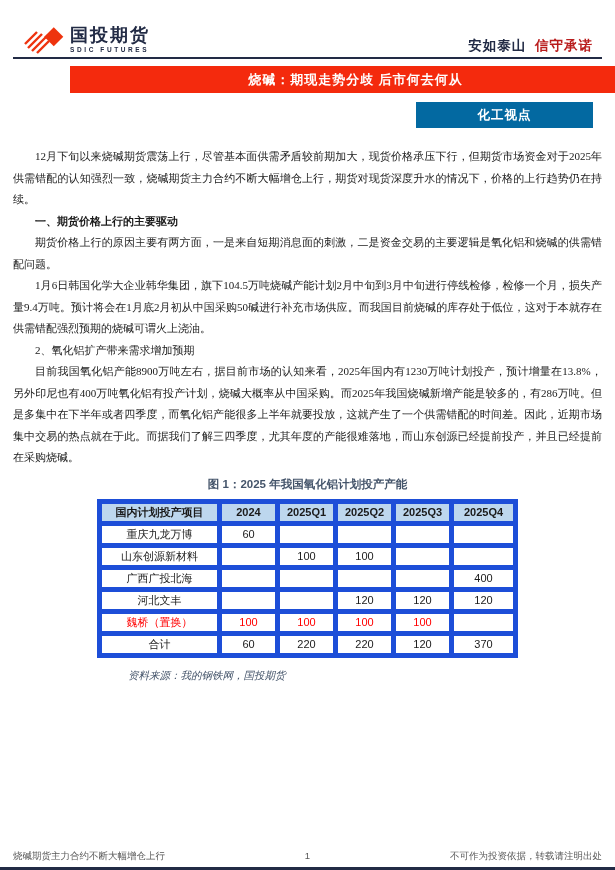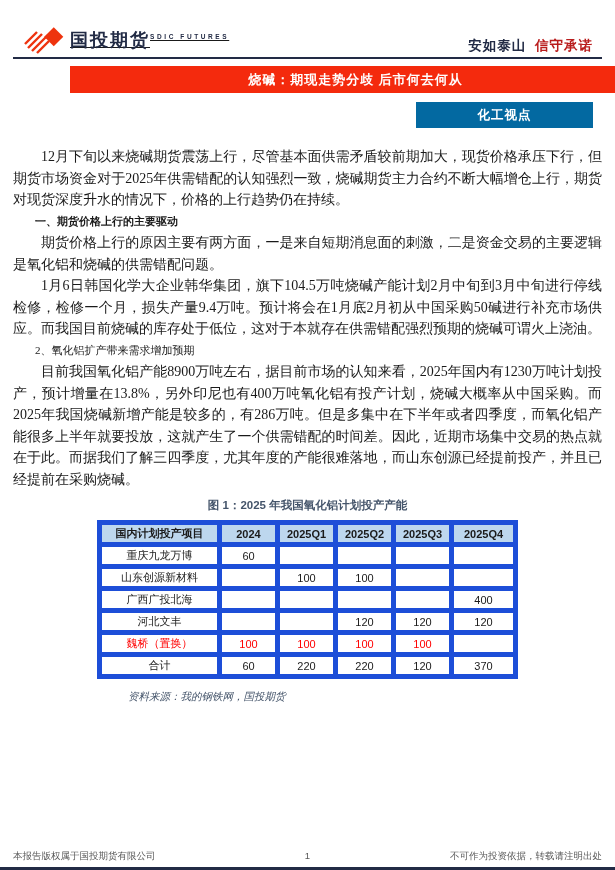--- a/index.html
+++ b/index.html
@@ -5,40 +5,40 @@
   * { margin:0; padding:0; box-sizing:border-box; }
   html,body { background:#e9e9e9; }
   .page {
     position:relative; width:615px; height:870px; margin:0 auto;
     background:#ffffff; overflow:hidden;
     font-family:"Liberation Serif","DejaVu Serif",serif; color:#1a1a1a;
   }
   
   .brand { position:absolute; top:23px; left:22px; display:flex; align-items:center; }
   .logo-mark { width:44px; height:34px; margin-right:4px; }
-  .logo-text { display:flex; flex-direction:row; line-height:1;text-decoration:underline; }
+  .logo-text { display:flex; flex-direction:column; line-height:1; }
   .logo-name { font-family:"Liberation Sans",sans-serif; font-weight:bold; font-size:18px;
                color:#222b45; letter-spacing:2px; }
   .logo-sub  { font-family:"Liberation Sans",sans-serif; font-weight:bold; font-size:6.5px;
                color:#222b45; letter-spacing:2.6px; margin-top:3px; }
   .slogan { position:absolute; top:37px; right:22px; font-family:"Liberation Sans",sans-serif;
             font-weight:bold; font-size:13.5px; letter-spacing:1px; }
   .slogan-primary { color:#222b45; }
   .slogan-accent  { color:#b91c1c; margin-left:4px; }
   .header-rule { position:absolute; top:57px; left:13px; width:589px; height:2px; background:#222b45; }
   
   .banner { position:absolute; top:66px; left:22px; width:571px; height:27px;
             background:#f42a0d; color:#ffffff; font-family:"Liberation Sans",sans-serif;
             font-weight:bold; font-size:13px; line-height:27px; text-align:center; letter-spacing:1px;margin-left:48px; }
   .badge { position:absolute; top:102px; left:416px; width:177px; height:26px;
            background:#0369a1; color:#ffffff; font-family:"Liberation Sans",sans-serif;
            font-weight:bold; font-size:12.5px; line-height:26px; text-align:center; letter-spacing:1px; }
   
   .content { position:absolute; top:146px; left:13px; width:589px; }
-  .para   { font-size:14px; line-height:21.5px; text-align:justify; text-indent:2em; }
+  .para   { font-size:11px; line-height:21.5px; text-align:justify; text-indent:2em; }
   .h-major { font-size:11px; line-height:21.5px; font-weight:bold; text-indent:2em; }
   .h-minor { font-size:11px; line-height:21.5px; text-indent:2em; }
   
   .figure-title { margin-top:8px; text-align:center; color:#44546a;
                   font-family:"Liberation Sans",sans-serif; font-weight:bold; font-size:11.5px; }
   table.capacity { margin:7px auto 0 auto; border-collapse:collapse;
                    font-family:"Liberation Sans",sans-serif; font-size:11px; text-align:center;
                    border:2px solid #3a3a3a; }
   table.capacity th, table.capacity td { border:5px solid #1d4ed8; padding:1px 2px; height:15px; }
   table.capacity th { background:#bdd7ee; font-weight:bold; }
@@ -156,18 +156,18 @@
           <td>370</td>
         </tr>
       </tbody>
     </table>
 
     <div class="source">资料来源：我的钢铁网，国投期货</div>
   </div>
 
   <div class="footer">
     <span class="footer-center">1</span>
-    <span class="footer-left">本报告版权属于国投期货有限公司</span>
+    <span class="footer-left">烧碱期货主力合约不断大幅增仓上行</span>
     <span class="footer-right">不可作为投资依据，转载请注明出处</span>
   </div>
   <div class="bottom-rule"></div>
 
 </div>
 
 </body></html>

